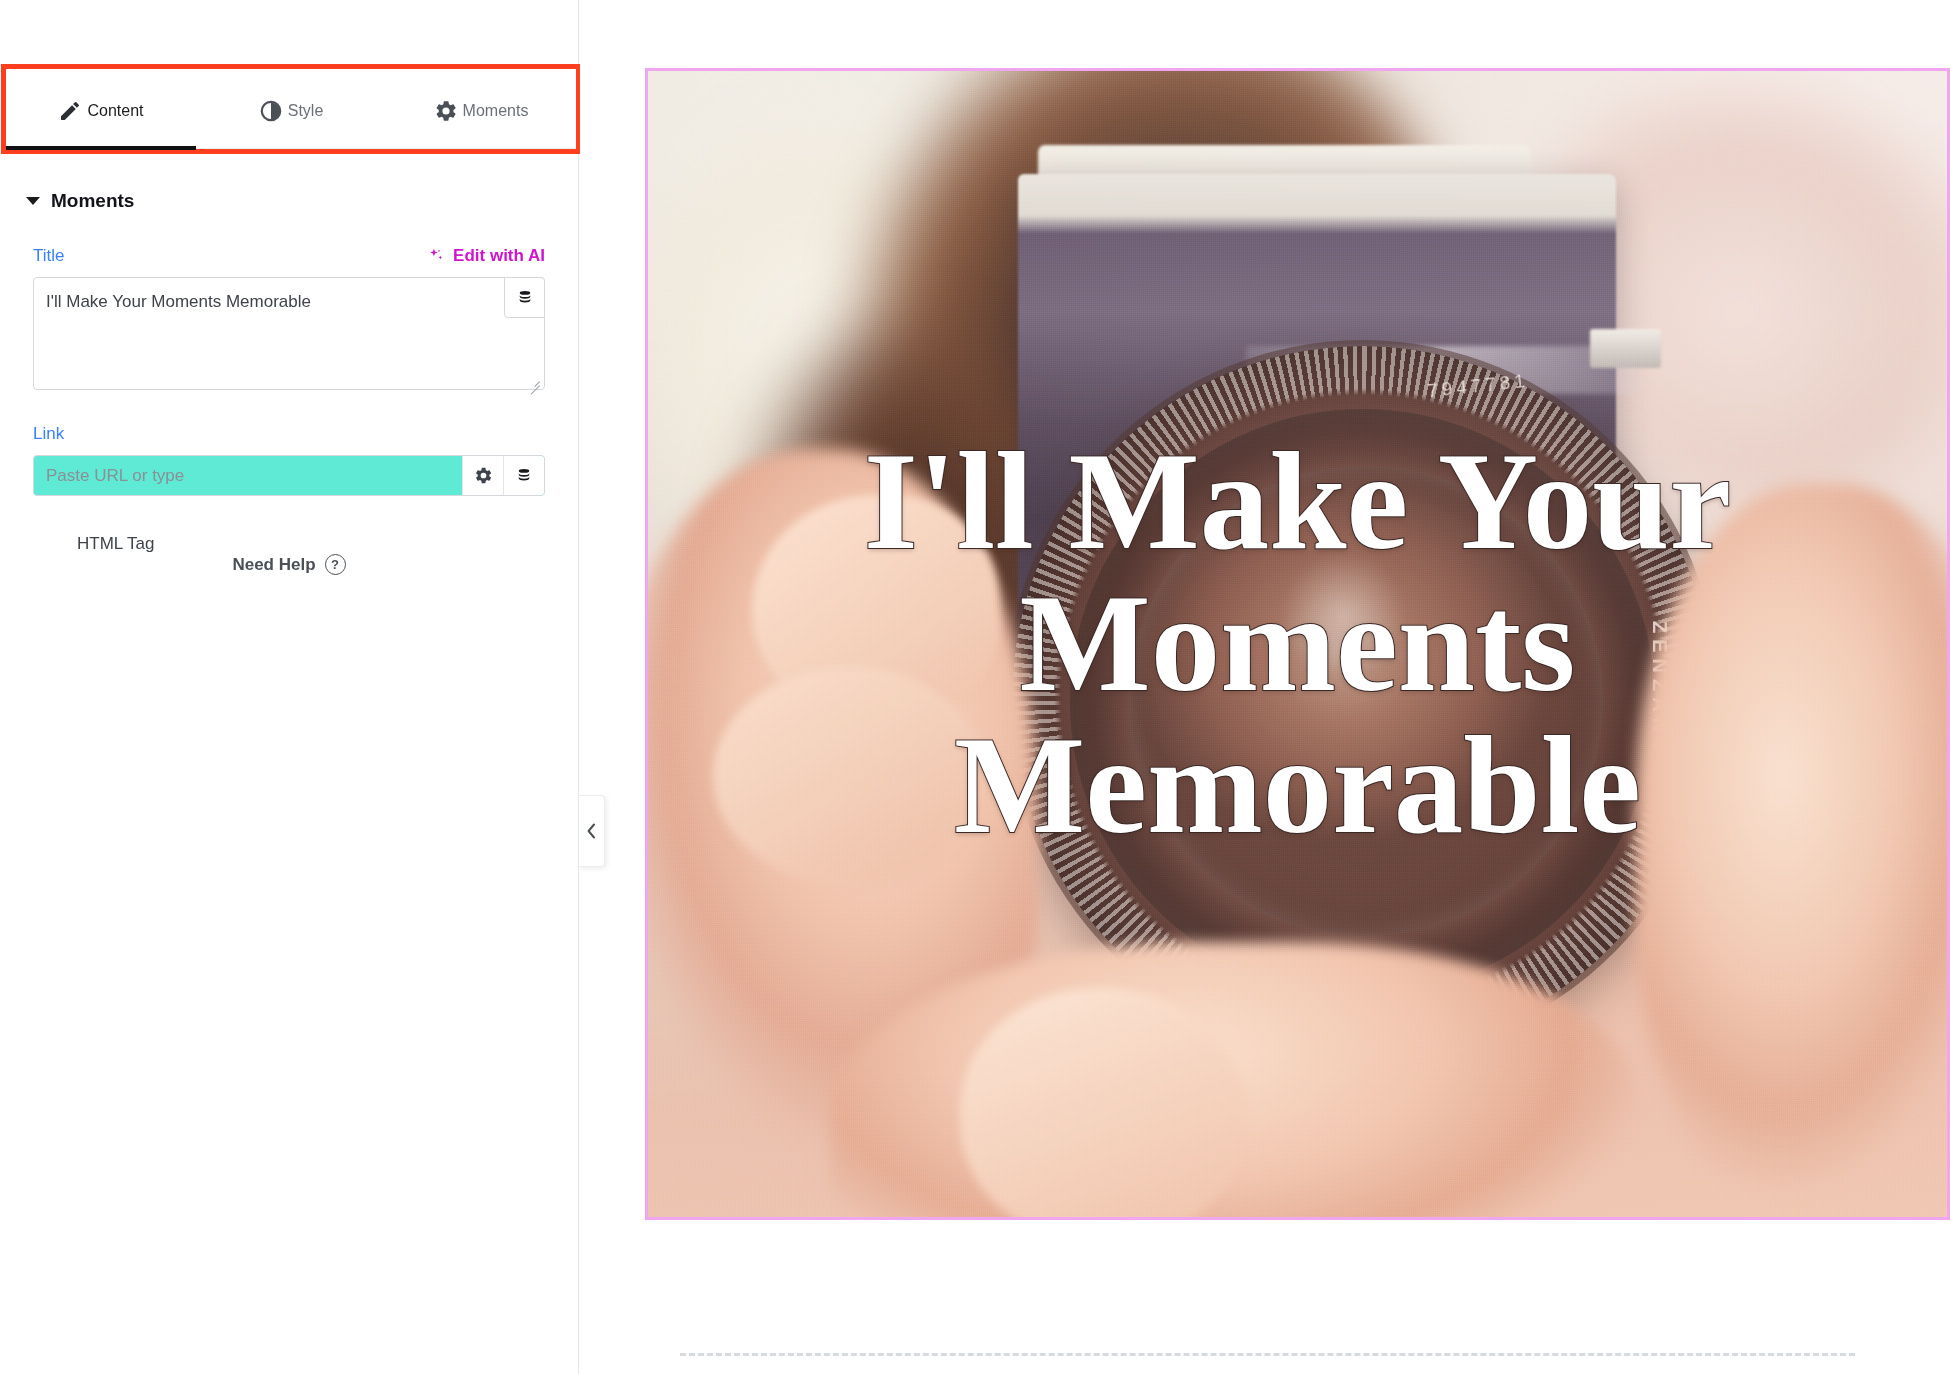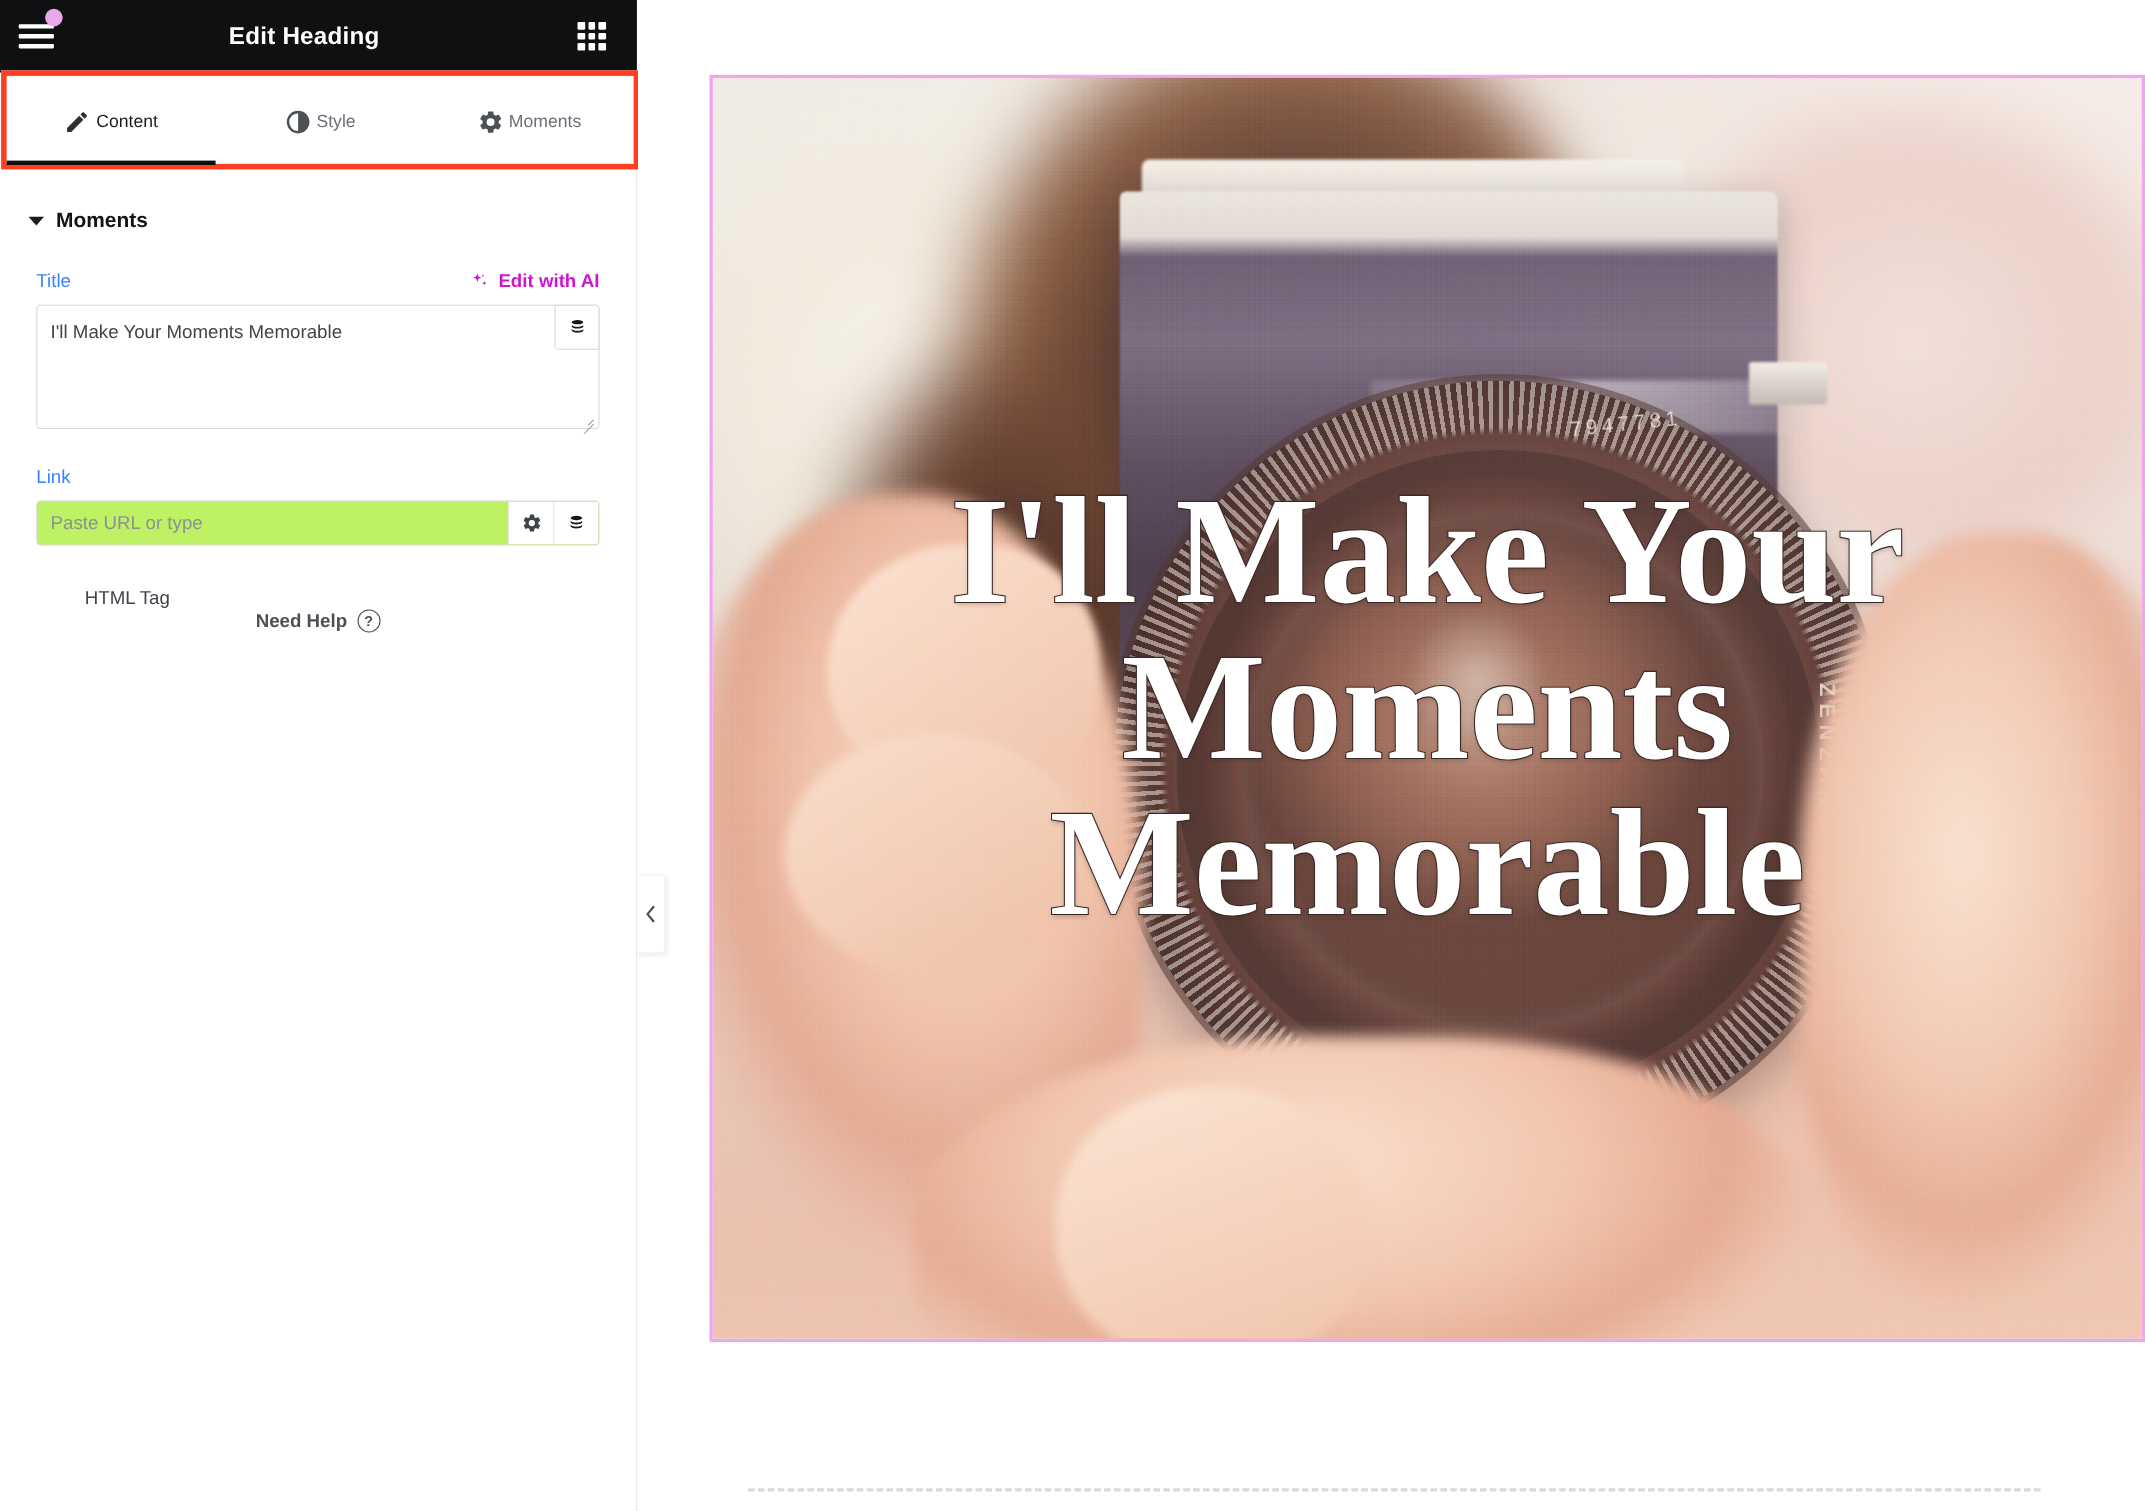--- a/index.html
+++ b/index.html
@@ -152,21 +152,21 @@
     position: absolute; background: #9aa0a6; height: 1px; width: 12px;
     transform-origin: right bottom; transform: rotate(-45deg);
   }
   #resize-grip span:nth-child(1) { right: 0; bottom: 1px; width: 12px; }
   #resize-grip span:nth-child(2) { right: 0; bottom: 5px; width: 7px; }
 
   
   #link-input-wrap {
     display: flex; align-items: stretch;
     border: 1px solid #d5d8dc; border-radius: 4px;
-    height: 41px; background: #bef264; overflow: hidden;
+    height: 41px; background: #5eead4; overflow: hidden;
   }
   #link-input {
     flex: 1; border: 0; outline: none;
     font-family: "Liberation Sans", sans-serif;
     font-size: 17px; color: #3f444b; padding: 0 12px;
     background: transparent;
   }
   #link-input::placeholder { color: #8b9096; }
   .inp-btn {
     width: 41px; border-left: 1px solid #e3e6e9;
@@ -426,44 +426,20 @@
     border-top: 3px dashed #d7dade;
   }
 </style>
 </head>
 <body>
 
 <div id="root">
 
   <div id="sidebar">
 
-    <div id="panel-header">
-      <div id="hamburger-wrap">
-        <div id="hamburger">
-          <i></i>
-            <i></i>
-            <i></i>
-        </div>
-        <div id="menu-dot"></div>
-      </div>
-      <div id="panel-title">Edit Heading</div>
-      <div id="apps-grid">
-        <div class="g">
-          <span></span>
-            <span></span>
-            <span></span>
-          <span></span>
-            <span></span>
-            <span></span>
-          <span></span>
-            <span></span>
-            <span></span>
-        </div>
-      </div>
-    </div>
 
     <div id="tabs-highlight">
       <div id="tabs">
 
         <div class="tab active">
           <span class="tab-icon">
             <svg width="24" height="24" viewBox="0 0 24 24" fill="#2b2e33">
               <path d="M3 17.25V21h3.75L17.81 9.94l-3.75-3.75L3 17.25zM20.71 7.04a1 1 0 0 0 0-1.41l-2.34-2.34a1 1 0 0 0-1.41 0l-1.83 1.83 3.75 3.75 1.83-1.83z"></path>
             </svg>
           </span>

